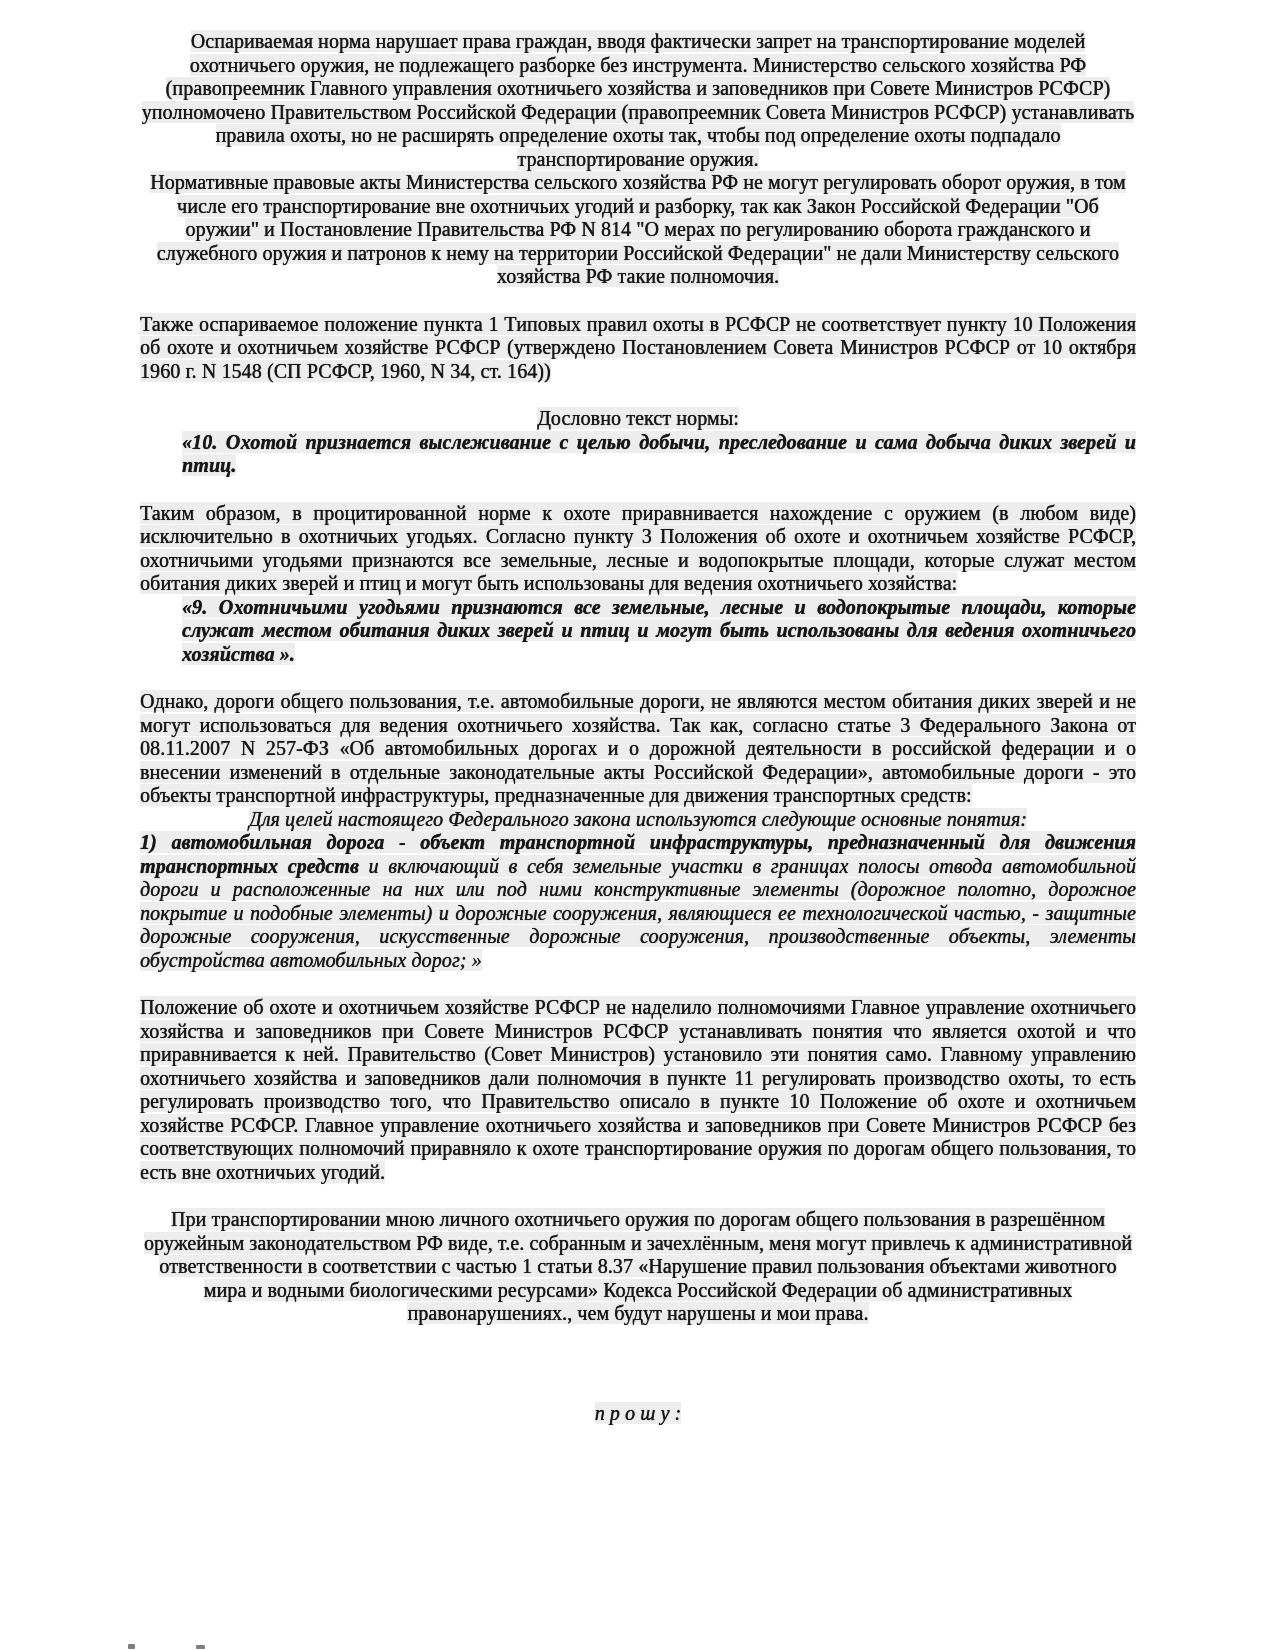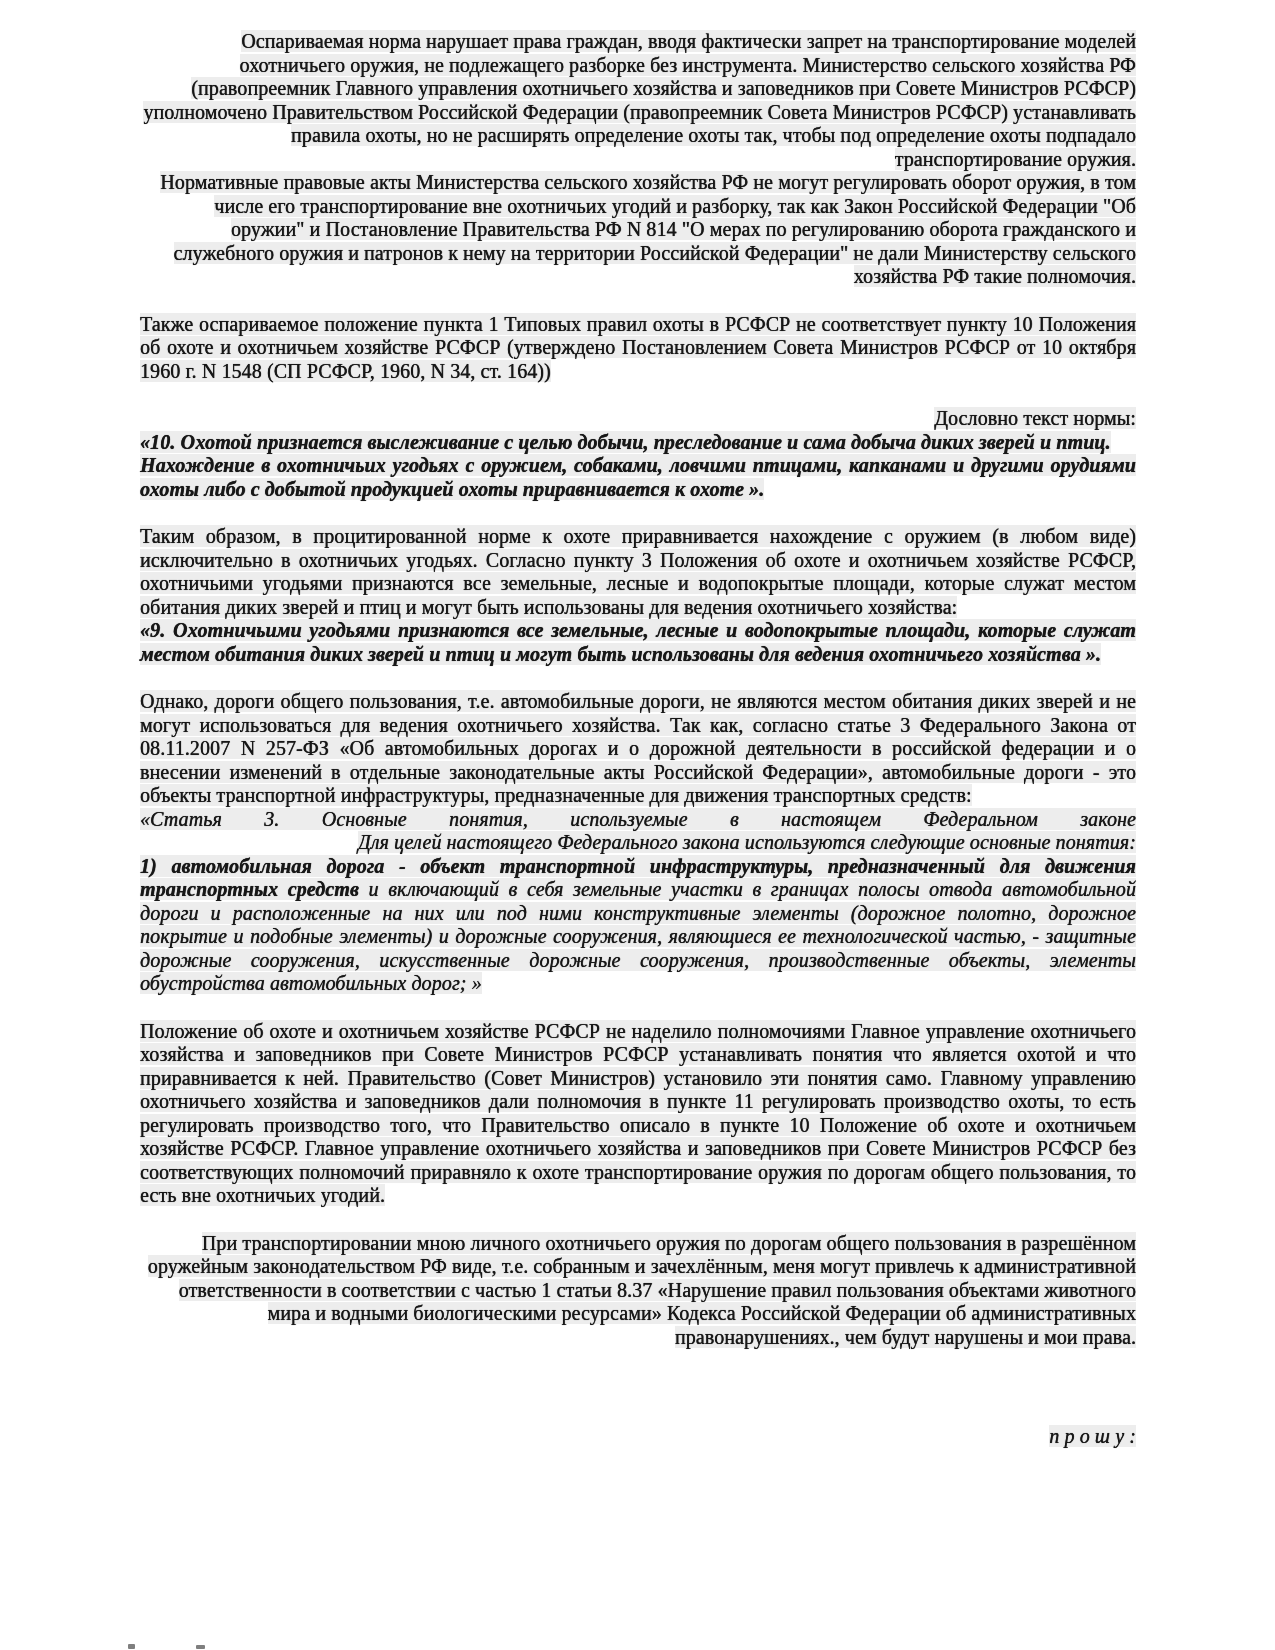--- a/index.html
+++ b/index.html
@@ -21,24 +21,24 @@
     width: 996px;
     color: #171717;
     font-size: 20px;
     line-height: 23.5px;
     letter-spacing: 0.1px;
   }
   .block { margin: 0; }
   .gap-std { margin-top: 24px; }
   .gap-lg  { margin-top: 76px; font-style: italic; }
   .gap-md  { margin-top: 44px; }
-  .align-left    { text-align: right; }
+  .align-left    { text-align: center; }
   .align-justify { text-align: justify; }
   .justify-all   { text-align: justify; text-align-last: justify; }
-  .v-bold-italic { font-weight: 700; font-style: italic; }
+  .v-bold-italic { font-weight: 700; font-style: italic; margin-left: 42px; }
   .v-italic      { font-style: italic; }
   .run-b         { font-weight: 700; }
   
   span.scan {
     background: rgba(110, 110, 110, 0.12);
     -webkit-box-decoration-break: clone;
     box-decoration-break: clone;
     text-shadow: 0 0 0.7px rgba(0,0,0,0.85), 0.4px 0.4px 0.6px rgba(0,0,0,0.4);
   }
   .artifact {
@@ -52,25 +52,23 @@
 </style>
 </head>
 <body>
 
 <div id="doc">
     <div class="block align-left v-normal"><span class="scan">Оспариваемая норма нарушает права граждан, вводя фактически запрет на транспортирование моделей охотничьего оружия, не подлежащего разборке без инструмента. Министерство сельского хозяйства РФ (правопреемник Главного управления охотничьего хозяйства и заповедников при Совете Министров РСФСР) уполномочено Правительством Российской Федерации (правопреемник Совета Министров РСФСР) устанавливать правила охоты, но не расширять определение охоты так, чтобы под определение охоты подпадало транспортирование оружия.</span></div>
     <div class="block align-left v-normal"><span class="scan">Нормативные правовые акты Министерства сельского хозяйства РФ не могут регулировать оборот оружия, в том числе его транспортирование вне охотничьих угодий и разборку, так как Закон Российской Федерации "Об оружии" и Постановление Правительства РФ N 814 "О мерах по регулированию оборота гражданского и служебного оружия и патронов к нему на территории Российской Федерации" не дали Министерству сельского хозяйства РФ такие полномочия.</span></div>
     <div class="block align-justify v-normal gap-std"><span class="scan">Также оспариваемое положение пункта 1 Типовых правил охоты в РСФСР не соответствует пункту 10 Положения об охоте и охотничьем хозяйстве РСФСР (утверждено Постановлением Совета Министров РСФСР от 10 октября 1960 г. N 1548 (СП РСФСР, 1960, N 34, ст. 164))</span></div>
     <div class="block align-left v-normal gap-std"><span class="scan">Дословно текст нормы:</span></div>
     <div class="block align-justify v-bold-italic"><span class="scan run-b">«10. Охотой признается выслеживание с целью добычи, преследование и сама добыча диких зверей и птиц.</span></div>
-    <div class="block align-justify v-bold-italic"><span class="scan run-b">Нахождение в охотничьих угодьях с оружием, собаками, ловчими птицами, капканами и другими орудиями охоты либо с добытой продукцией охоты приравнивается к охоте ».</span></div>
     <div class="block align-justify v-normal gap-std"><span class="scan">Таким образом, в процитированной норме к охоте приравнивается нахождение с оружием (в любом виде) исключительно в охотничьих угодьях. Согласно пункту 3 Положения об охоте и охотничьем хозяйстве РСФСР, охотничьими угодьями признаются все земельные, лесные и  водопокрытые площади, которые служат местом обитания диких зверей и птиц и могут быть использованы для ведения охотничьего хозяйства:</span></div>
     <div class="block align-justify v-bold-italic"><span class="scan run-b">«9. Охотничьими угодьями признаются все земельные, лесные и  водопокрытые площади, которые служат местом обитания диких зверей и птиц и могут быть использованы для ведения охотничьего хозяйства ».</span></div>
     <div class="block align-justify v-normal gap-std"><span class="scan">Однако, дороги общего пользования, т.е. автомобильные дороги, не являются местом обитания диких зверей и не могут использоваться для ведения охотничьего хозяйства. Так как, согласно статье 3 Федерального Закона от 08.11.2007 N 257-ФЗ «Об автомобильных дорогах и о дорожной деятельности в российской федерации и о внесении изменений в отдельные законодательные акты Российской Федерации», автомобильные дороги - это объекты транспортной инфраструктуры, предназначенные для движения транспортных средств:</span></div>
-    <div class="block align-justify v-italic justify-all"><span class="scan">«Статья 3. Основные понятия, используемые в настоящем Федеральном законе</span></div>
     <div class="block align-left v-italic"><span class="scan">Для целей настоящего Федерального закона используются следующие основные понятия:</span></div>
     <div class="block align-justify v-italic"><span class="scan run-b">1) автомобильная дорога - объект транспортной инфраструктуры, предназначенный для движения транспортных средств</span><span class="scan"> и включающий в себя земельные участки в границах полосы отвода автомобильной дороги и расположенные на них или под ними конструктивные элементы (дорожное полотно, дорожное покрытие и подобные элементы) и дорожные сооружения, являющиеся ее технологической частью, - защитные дорожные сооружения, искусственные дорожные сооружения, производственные объекты, элементы обустройства автомобильных дорог; »</span></div>
     <div class="block align-justify v-normal gap-std"><span class="scan">Положение об охоте и охотничьем хозяйстве РСФСР не наделило полномочиями Главное управление охотничьего хозяйства и заповедников при Совете Министров РСФСР устанавливать понятия что является охотой и что приравнивается к ней. Правительство (Совет Министров) установило эти понятия само. Главному управлению охотничьего хозяйства и заповедников дали полномочия в пункте 11 регулировать производство охоты, то есть регулировать производство того, что Правительство описало в пункте 10 Положение об охоте и охотничьем хозяйстве РСФСР. Главное управление охотничьего хозяйства и заповедников при Совете Министров РСФСР без соответствующих полномочий приравняло к охоте транспортирование оружия по дорогам общего пользования, то есть вне охотничьих угодий.</span></div>
     <div class="block align-left v-normal gap-std"><span class="scan">При транспортировании мною личного охотничьего оружия по дорогам общего пользования в разрешённом оружейным законодательством РФ виде, т.е. собранным и зачехлённым, меня могут привлечь к административной ответственности в соответствии с частью 1 статьи 8.37 «Нарушение правил пользования объектами животного мира и водными биологическими ресурсами» Кодекса Российской Федерации об административных правонарушениях., чем будут нарушены и мои права.</span></div>
     <div class="block align-left v-normal gap-lg"><span class="scan">п р о  ш у :</span></div>
   </div>
 
 <div class="artifact" id="artifact-1"></div>
 <div class="artifact" id="artifact-2"></div>
 

